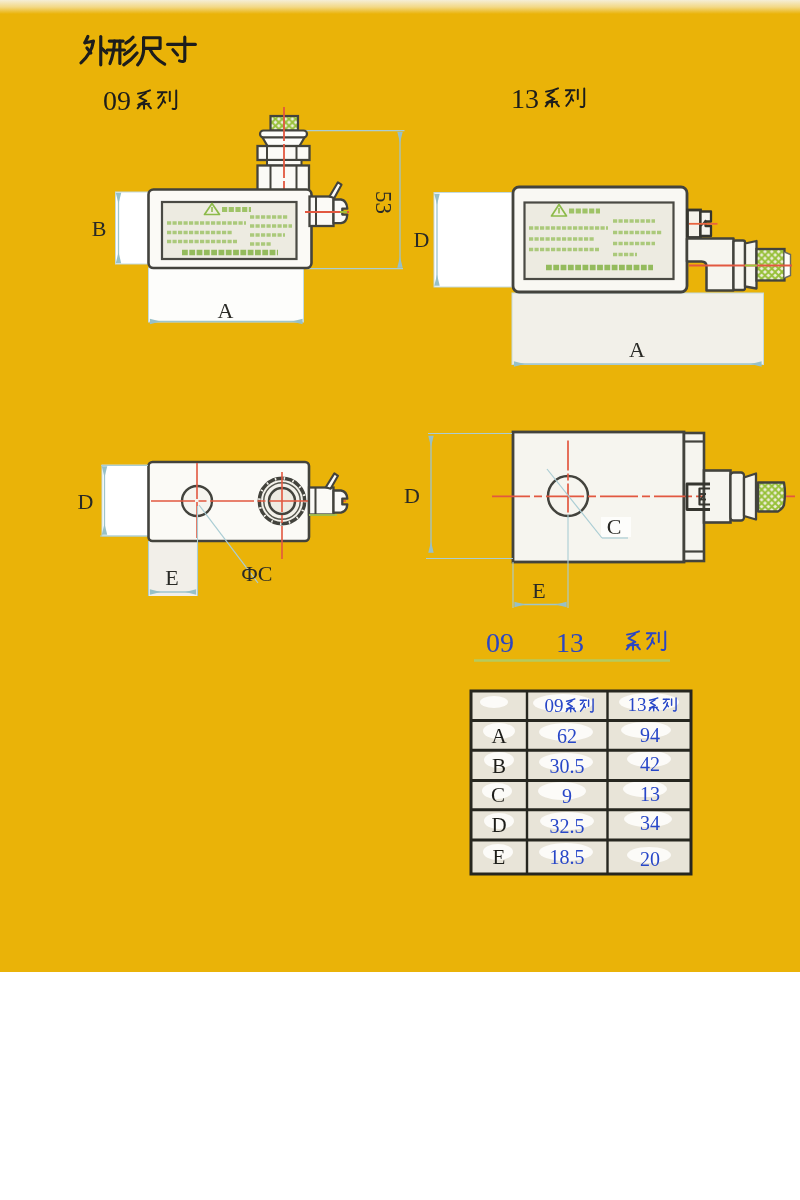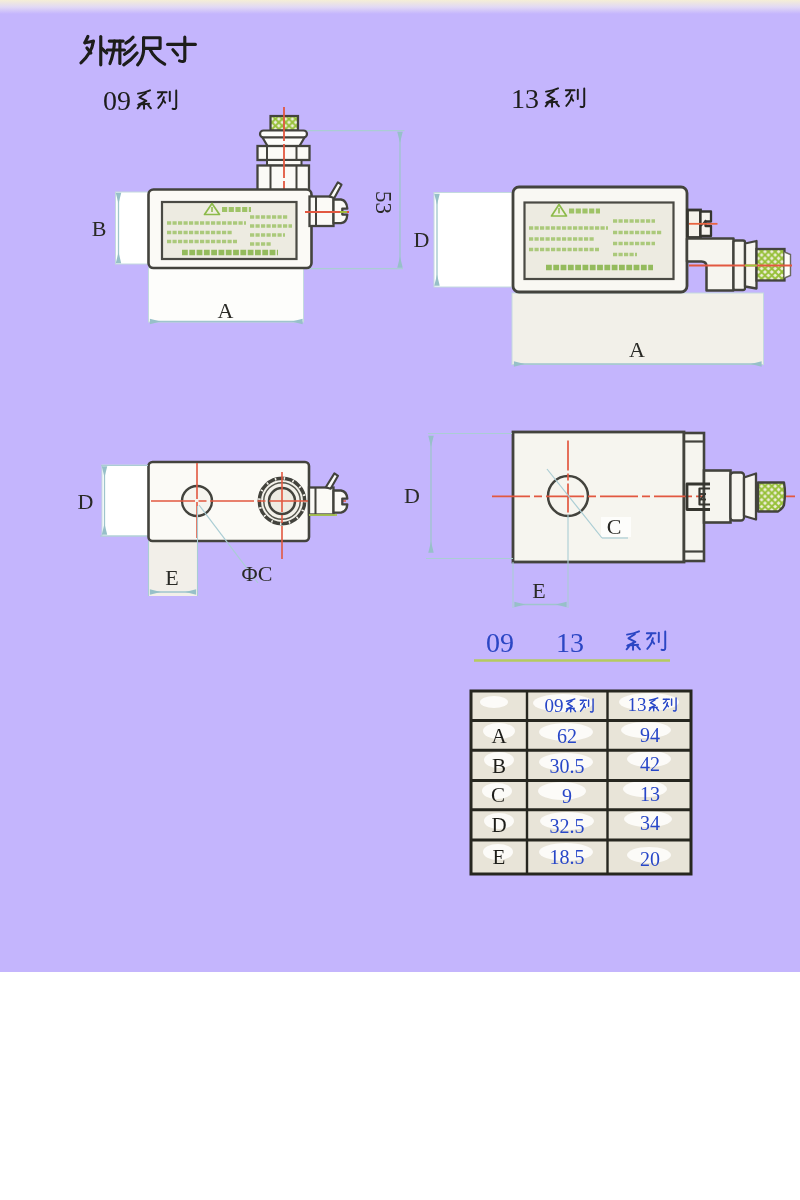--- a/index.html
+++ b/index.html
@@ -1,16 +1,16 @@
 <!DOCTYPE html>
 <html><head>
 <meta charset="utf-8">
 <style>
 html,body{margin:0;padding:0;}
-.page{position:relative;width:800px;height:972px;background:#c4b5fd;overflow:hidden;
+.page{position:relative;width:800px;height:972px;background:#eab308;overflow:hidden;
   font-family:"Liberation Serif",serif;}
 .abs{position:absolute;}
 </style>
 </head>
 <body>
 <div class="page">
 
 <div class="abs" style="left:0;top:0;width:800px;height:14px;background:linear-gradient(180deg,#f5eed6 0%,rgba(250,247,238,0.55) 50%,rgba(253,253,252,0) 100%);"></div>
 
 <svg class="abs" style="left:0;top:1000px;" width="800" height="200" viewBox="0 0 800 200">

